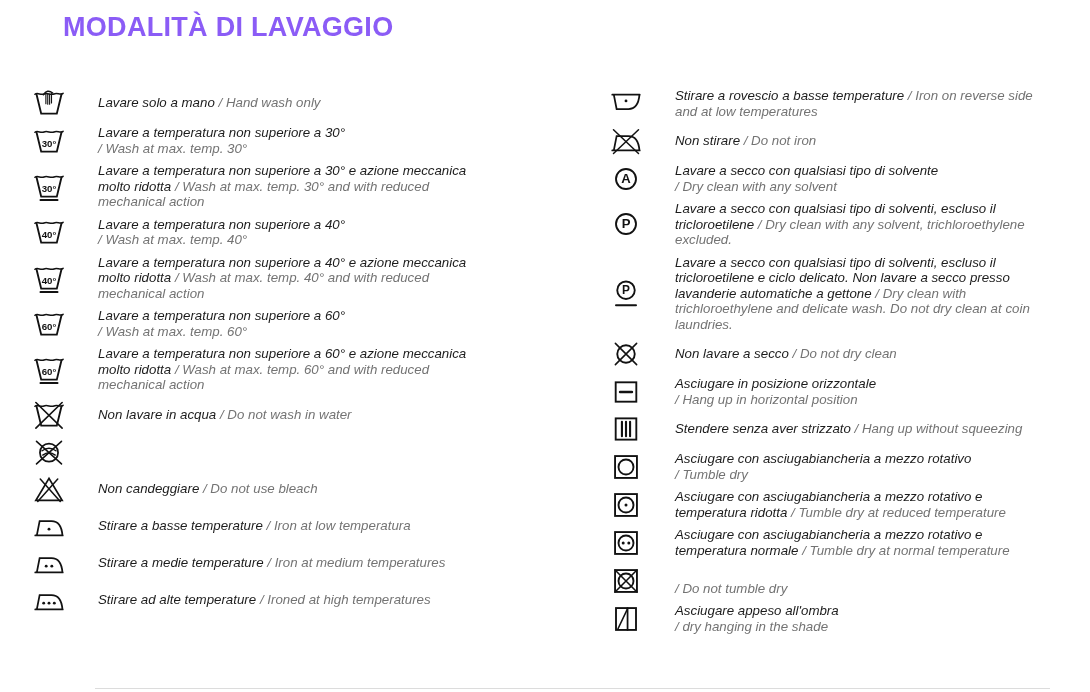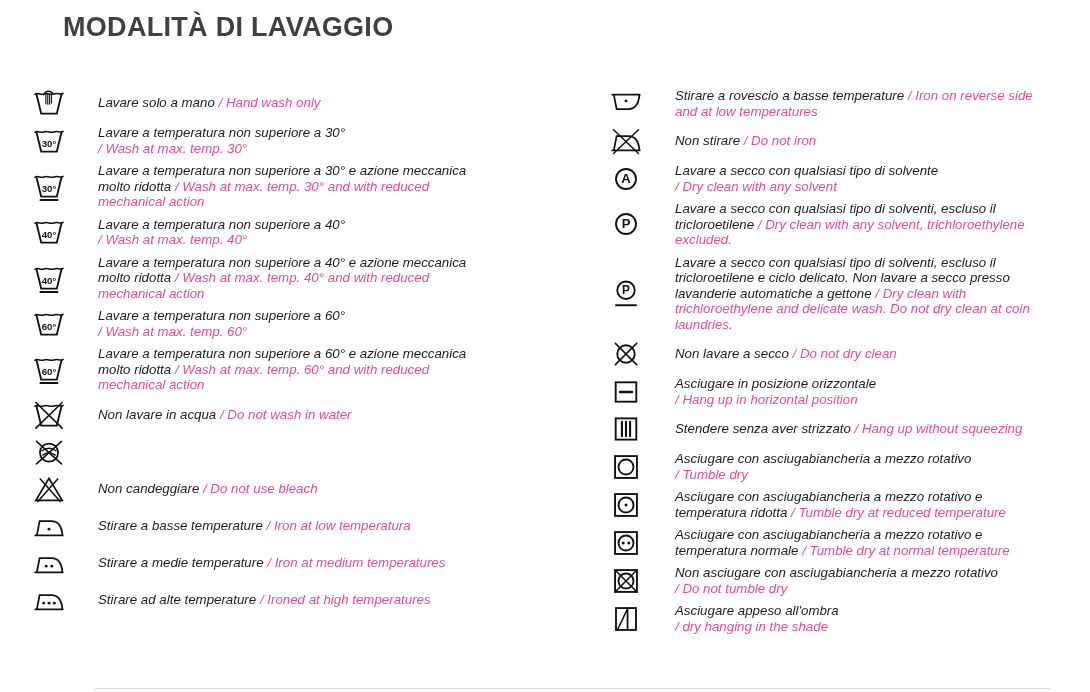--- a/index.html
+++ b/index.html
@@ -5,21 +5,21 @@
   html,body{margin:0;padding:0;}
   body{
     width:1090px;height:692px;
     background:#ffffff;
     font-family:"Liberation Sans",sans-serif;
     position:relative;
     overflow:hidden;
   }
   .page-title{
     position:absolute;left:63px;top:12px;
-    font-size:27px;font-weight:700;color:#404040;
+    font-size:27px;font-weight:700;color:#8b5cf6;
     letter-spacing:.3px;
   }
   .col{position:absolute;top:88px;}
   .col-left{left:33px;width:478px;}
   .col-right{left:610px;width:448px;}
   .row{
     display:flex;align-items:center;
     margin-bottom:7px;
   }
   .icon{
@@ -28,21 +28,21 @@
   }
   .icon svg{display:block;}
   .txt{
     flex:1 1 auto;
     font-size:13.3px;line-height:15.5px;
     font-style:italic;
     color:#1c1c1c;
   }
   .col-left .txt{max-width:378px;}
   .col-right .txt{max-width:372px;}
-  .en{color:#ec4899;}
+  .en{color:#737373;}
   .bottom-divider{
     position:absolute;left:95px;top:688px;width:955px;height:1px;
     background:#dcdcdc;
   }
 </style>
 </head>
 <body>
 
 <div class="page-title">MODALITÀ DI LAVAGGIO</div>
 
@@ -287,21 +287,21 @@
       <span class="txt"><span class="it">Asciugare con asciugabiancheria a mezzo rotativo e temperatura normale</span> <span class="en">/ Tumble dry at normal temperature</span></span>
     </div>
     <div class="row">
       <span class="icon">
         <svg viewBox="0 0 48 48" width="32" height="30" fill="none" stroke="#121212" stroke-linecap="round">
           <rect x="6.5" y="6.5" width="35" height="35" stroke-width="3"></rect>
           <circle cx="24" cy="24" r="12" stroke-width="3"></circle>
           <path d="M6.5,6.5 L41.5,41.5 M41.5,6.5 L6.5,41.5" stroke-width="2.5"></path>
         </svg>
       </span>
-      <span class="txt"><span class="it">Non asciugare con asciugabiancheria a mezzo rotativo</span><br><span class="en">/ Do not tumble dry</span></span>
+      <span class="txt"><br><span class="en">/ Do not tumble dry</span></span>
     </div>
     <div class="row">
       <span class="icon">
         <svg viewBox="0 0 48 48" width="32" height="30" fill="none" stroke="#121212" stroke-linecap="round">
           <rect x="8" y="6.5" width="32" height="35" stroke-width="3"></rect>
           <path d="M26.5,6.5 V41.5" stroke-width="2.8"></path>
           <path d="M26,8.5 L11,40" stroke-width="2.5"></path>
         </svg>
       </span>
       <span class="txt"><span class="it">Asciugare appeso all'ombra</span><br><span class="en">/ dry hanging in the shade</span></span>

